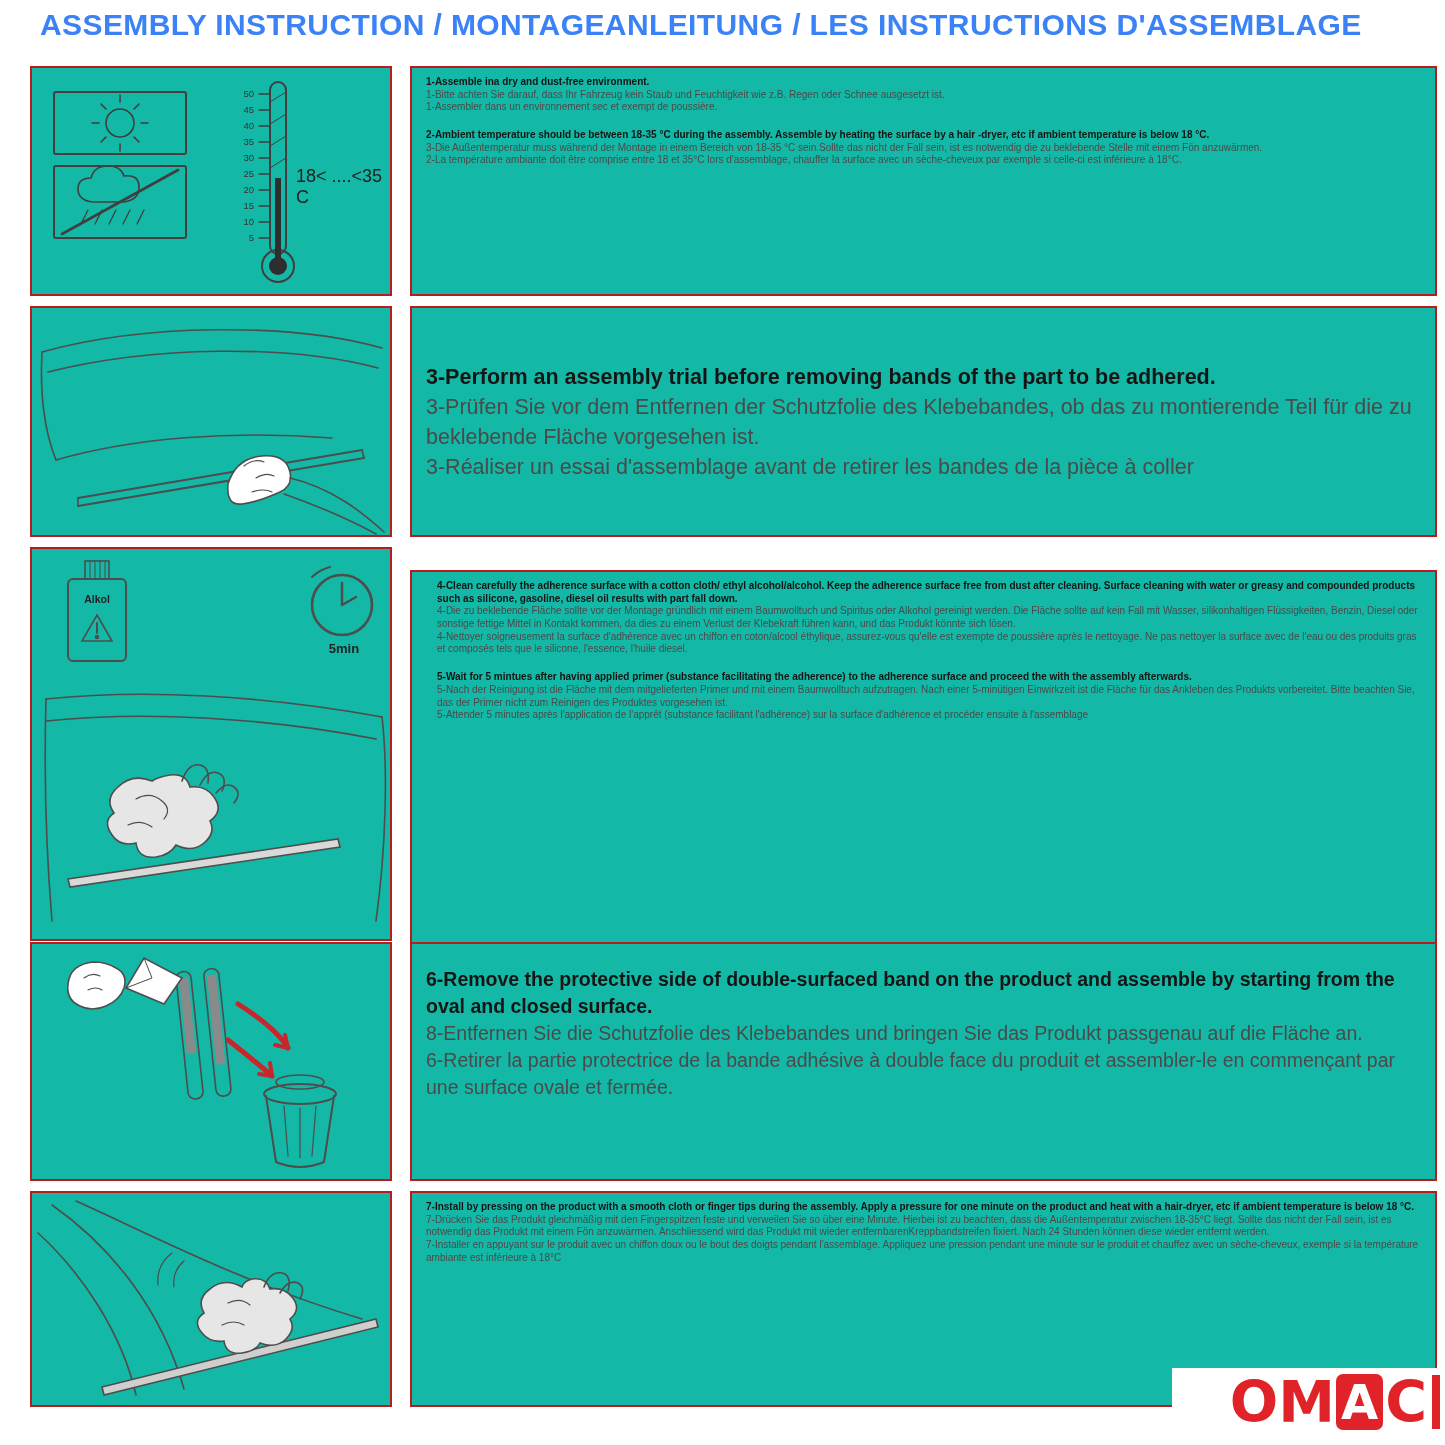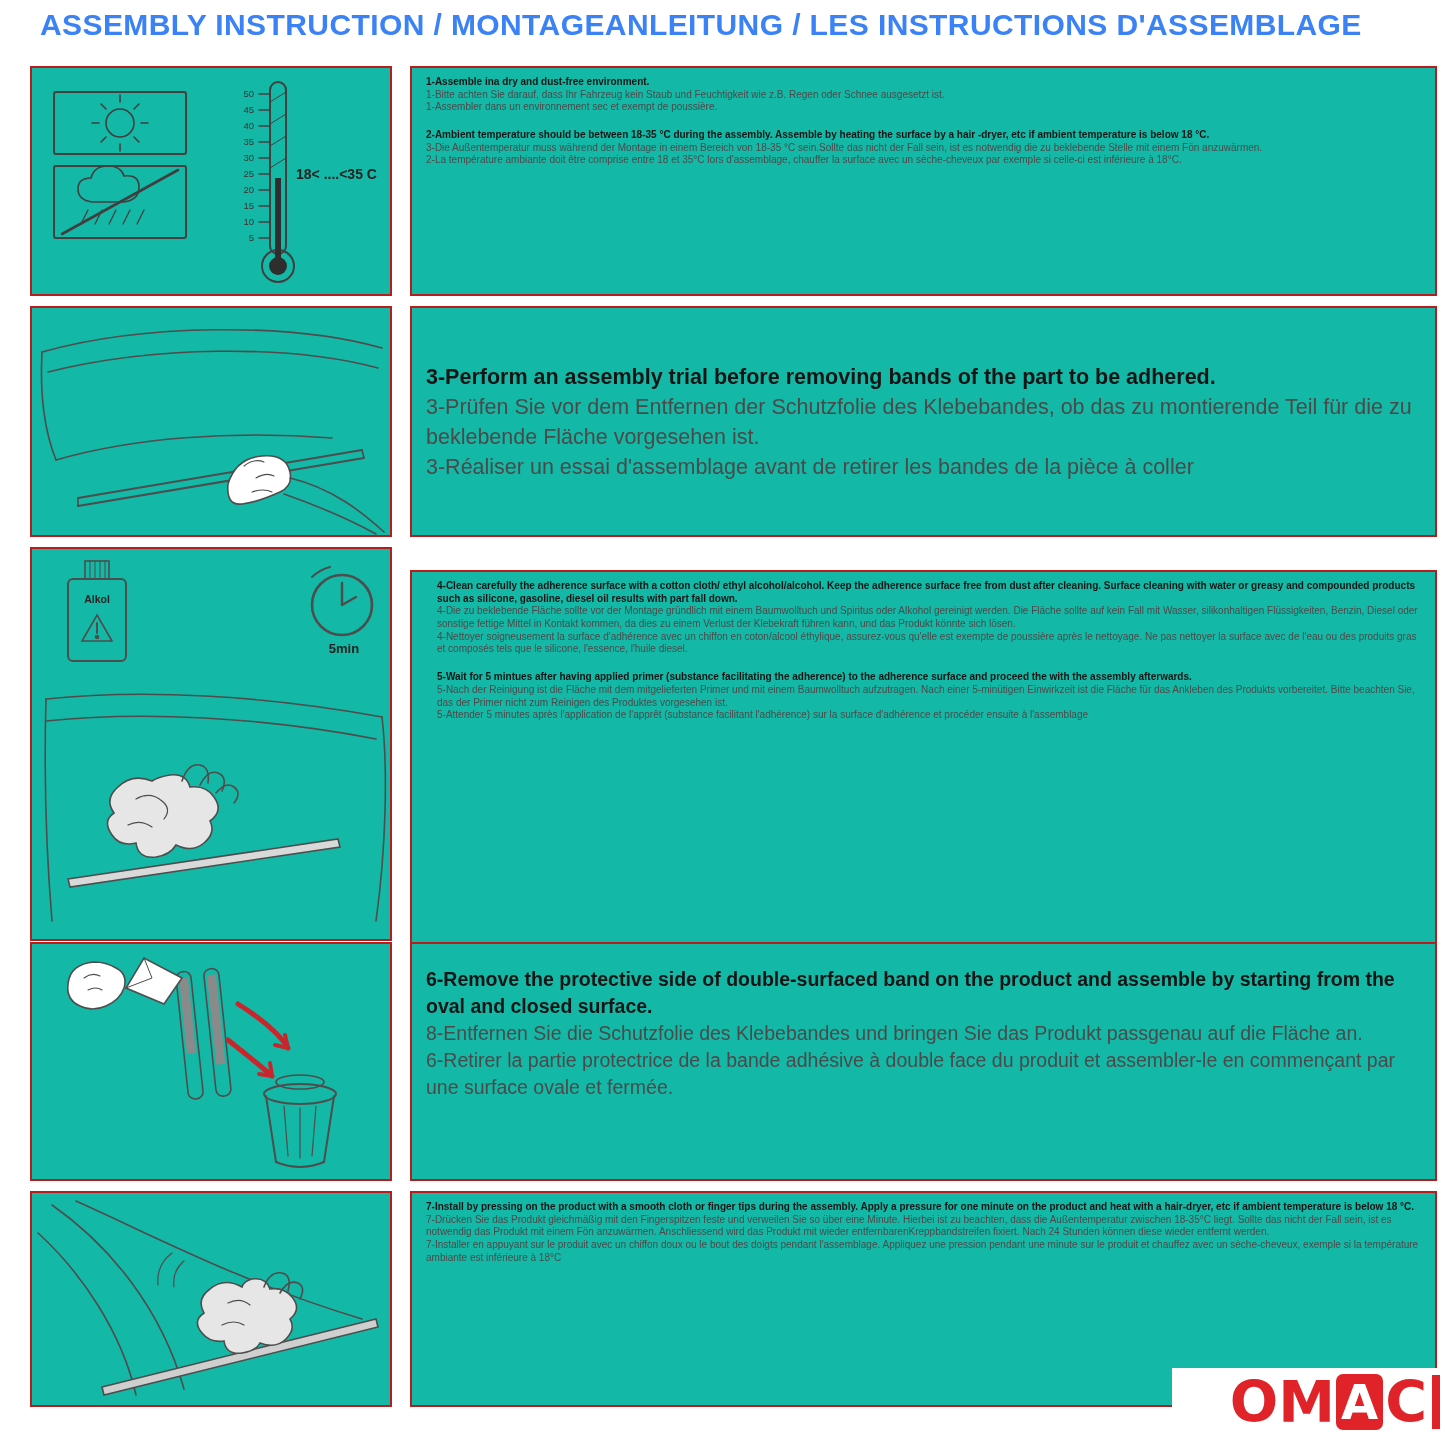--- a/index.html
+++ b/index.html
@@ -24,21 +24,21 @@
   .tr { color:#4a4a4a; }
   .gap { height:15px; }
   .pad-lg { padding-top:54px; }
   .pad-md { padding-top:22px; }
   svg { display:block; }
   .overlay { position:absolute; color:#222; }
   .therm-scale {
     left:192px; top:18px; width:30px; text-align:right;
     font-size:9.5px; line-height:16px; white-space:pre-line; color:#333;
   }
-  .therm-label { left:264px; top:98px; font-size:14px; font-weight:700; }
+  .therm-label { left:264px; top:98px; font-size:18px; font-weight:400; }
   .bottle-label { left:36px; top:44px; width:58px; text-align:center; font-size:10.5px; font-weight:700; }
   .clock-label { left:282px; top:92px; width:60px; text-align:center; font-size:13px; font-weight:700; }
   .logo {
     position:absolute; left:1172px; top:1368px; width:268px; height:68px;
     background:#fff; display:flex; align-items:center; justify-content:flex-end;
     gap:1px; z-index:9; font-weight:800; font-size:57px;
     font-family:"DejaVu Sans","Liberation Sans",sans-serif;
   }
   .lo,.lm,.lc { color:#e02328; letter-spacing:-1px; }
   .la {

